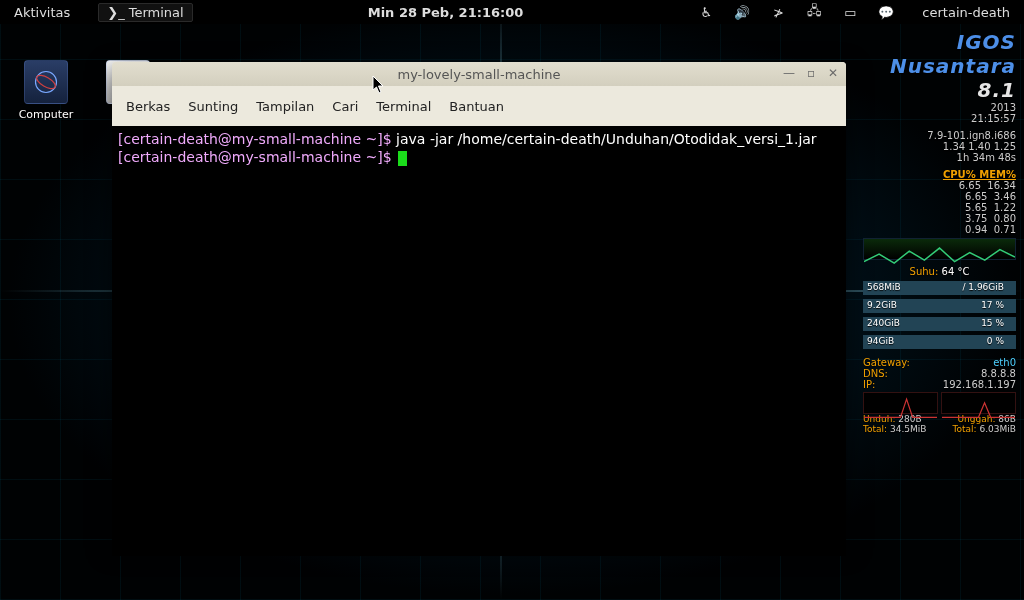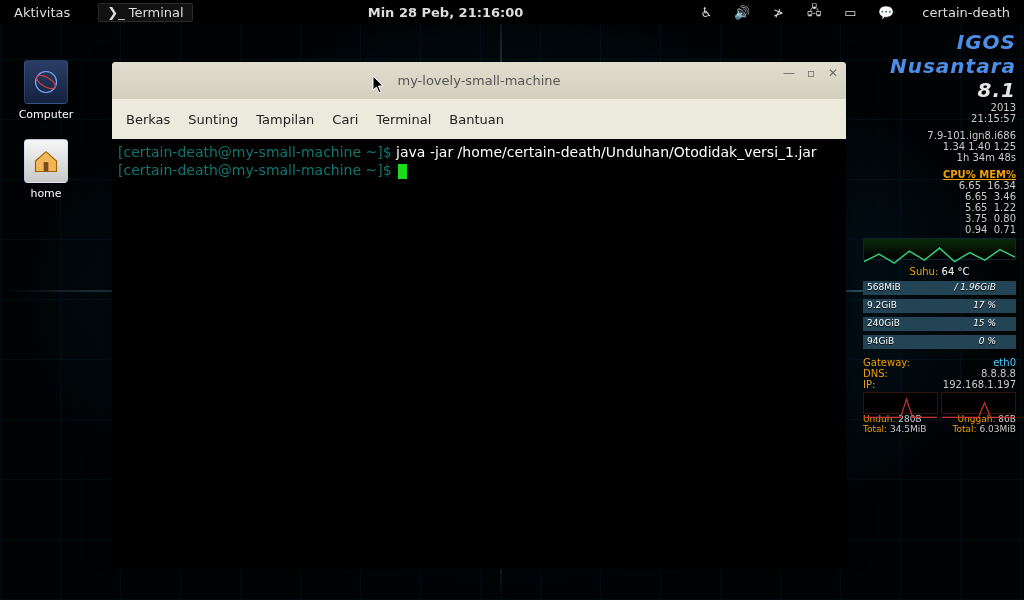--- a/index.html
+++ b/index.html
@@ -27,57 +27,57 @@
 
 .top-panel { position:absolute; top:0; left:0; right:0; height:24px;
   background:#000; display:flex; align-items:center; color:#ddd; font-size:13px; }
 .tp-left, .tp-right { display:flex; align-items:center; gap:20px; padding:0 6px; }
 .tp-center { flex:1; text-align:center; font-weight:bold; }
 .tp-btn { padding:2px 8px; cursor:pointer; }
 .taskbtn { display:flex; align-items:center; gap:4px; background:#111; border:1px solid #2a2a2a; padding:1px 8px; border-radius:2px; }
 .tp-right .tray-icn { width:16px; text-align:center; }
 
 
-.desktop-icons { position:absolute; top:60px; left:14px; display:flex; flex-direction:column; gap:18px; align-items:center; }
+.desktop-icons { position:absolute; top:60px; left:14px; display:flex; flex-direction:row; gap:18px; align-items:center; }
 .dicon { width:64px; text-align:center; font-size:11px; text-shadow:0 1px 2px #000; }
 .dicon .glyph { width:44px; height:44px; margin:0 auto 4px; border-radius:4px; display:flex; align-items:center; justify-content:center; border:1px solid #7aa0ff33;}
 .glyph.computer { background:linear-gradient(#2a3d66,#15223d); }
 .glyph.home { background:linear-gradient(#f7f7f7,#c8c8c8); }
 .glyph.trash { background:linear-gradient(#a8a8a8,#5f5f5f); }
 
 
 .termwin { position:absolute; left:112px; top:62px; width:734px; height:478px;
   background:#e9e7e2; border-top-left-radius:4px; border-top-right-radius:4px; box-shadow:0 8px 24px rgba(0,0,0,0.6);}
-.titlebar { height:37px; background:linear-gradient(#e2decf,#d3cfbe); border-radius:4px 4px 0 0;
+.titlebar { height:24px; background:linear-gradient(#e2decf,#d3cfbe); border-radius:4px 4px 0 0;
   display:flex; align-items:center; justify-content:center; position:relative; color:#555; font-size:13px;}
 .titlebar .title { flex:1; text-align:center; font-weight:normal; }
 .winbtns { position:absolute; right:6px; top:4px; display:flex; gap:8px; }
 .winbtns span { width:14px; height:14px; display:inline-flex; align-items:center; justify-content:center; color:#6b6b6b; font-size:12px; cursor:pointer;}
 .menubar { height:40px; background:#ece9dd; display:flex; align-items:center; gap:2px; padding:0 6px; color:#222; font-size:13px;}
 .menubar span { padding:2px 8px; cursor:pointer; }
 .termbody { background:#000; height:calc(100% - 48px); padding:4px 6px; font-family:"DejaVu Sans Mono","Liberation Mono",monospace; font-size:14px; line-height:18px; color:#fff; word-break:break-all;}
-.prompt { color:#0f766e; }
+.prompt { color:#f0abfc; }
 .cmd { color:#fff; }
 .cursor { display:inline-block; width:9px; height:15px; background:#1bdc1b; vertical-align:middle; margin-left:2px;}
 
 
 .conky { position:absolute; right:0; top:24px; width:165px; padding:6px 8px 6px 4px; font-family:"DejaVu Sans Mono",monospace; font-size:10px; text-align:right; text-shadow:0 1px 1px #000;}
 .conky h1 { font-size:20px; font-style:italic; font-weight:bold; letter-spacing:1px; }
 .conky h1 .name { color:#4d8fe8; }
 .conky h1 .ver { color:#e5e5e5; margin-left:10px; }
 .conky .dt { color:#ccc; display:flex; justify-content:space-between;flex-direction:column;}
 .conky .row { display:flex; justify-content:space-between; color:#ccc; }
 .conky .hdr { color:#f0a000; font-weight:bold;text-decoration:underline; }
 .conky .orange { color:#f0a000; }
 .conky .cyan { color:#4dd0ff; }
 .conky .graph { height:22px; background:linear-gradient(#0a2a0a,#000); margin-top:3px; position:relative; border:0.5px solid #123;}
 .conky .graph svg { position:absolute; inset:0; }
 .conky .bar { height:14px; background:#245; position:relative; margin-top:4px; font-size:9px;}
 .conky .bar .lbl { position:absolute; left:4px; top:1px; }
-.conky .bar .val { position:absolute; right:20px; top:1px;font-style:italic; }
+.conky .bar .val { position:absolute; right:12px; top:1px; }
 .conky .netgraphs { display:flex; gap:3px; margin-top:2px;}
 .conky .ng { flex:1; height:22px; background:#000; border:0.5px solid #311; position:relative;}
 .conky .temp { text-align:center; color:#f0a000;}
 .cursor-img { position:absolute; left:372px; top:75px; width:14px; height:20px; pointer-events:none; z-index:100;}
 </style>
 </head>
 <body>
 
 <div class="grid-overlay"></div>
 <div class="flare-h"></div>

